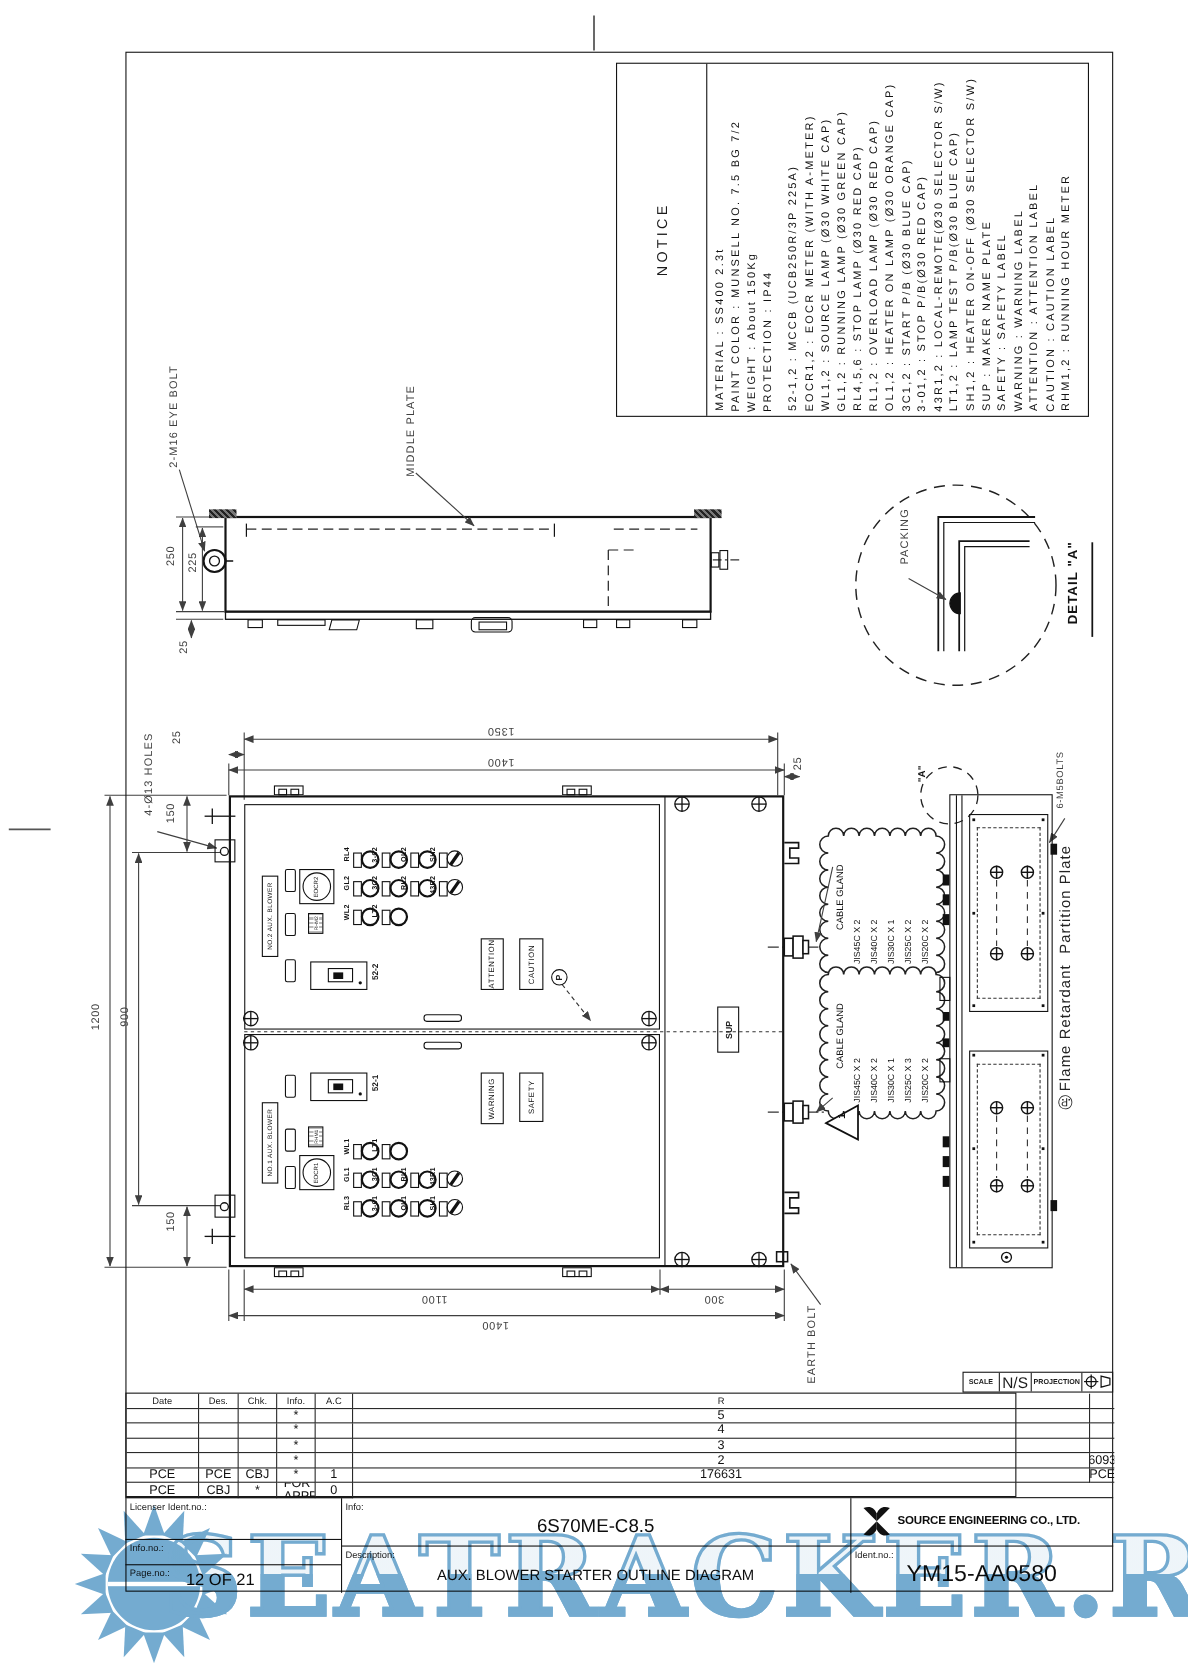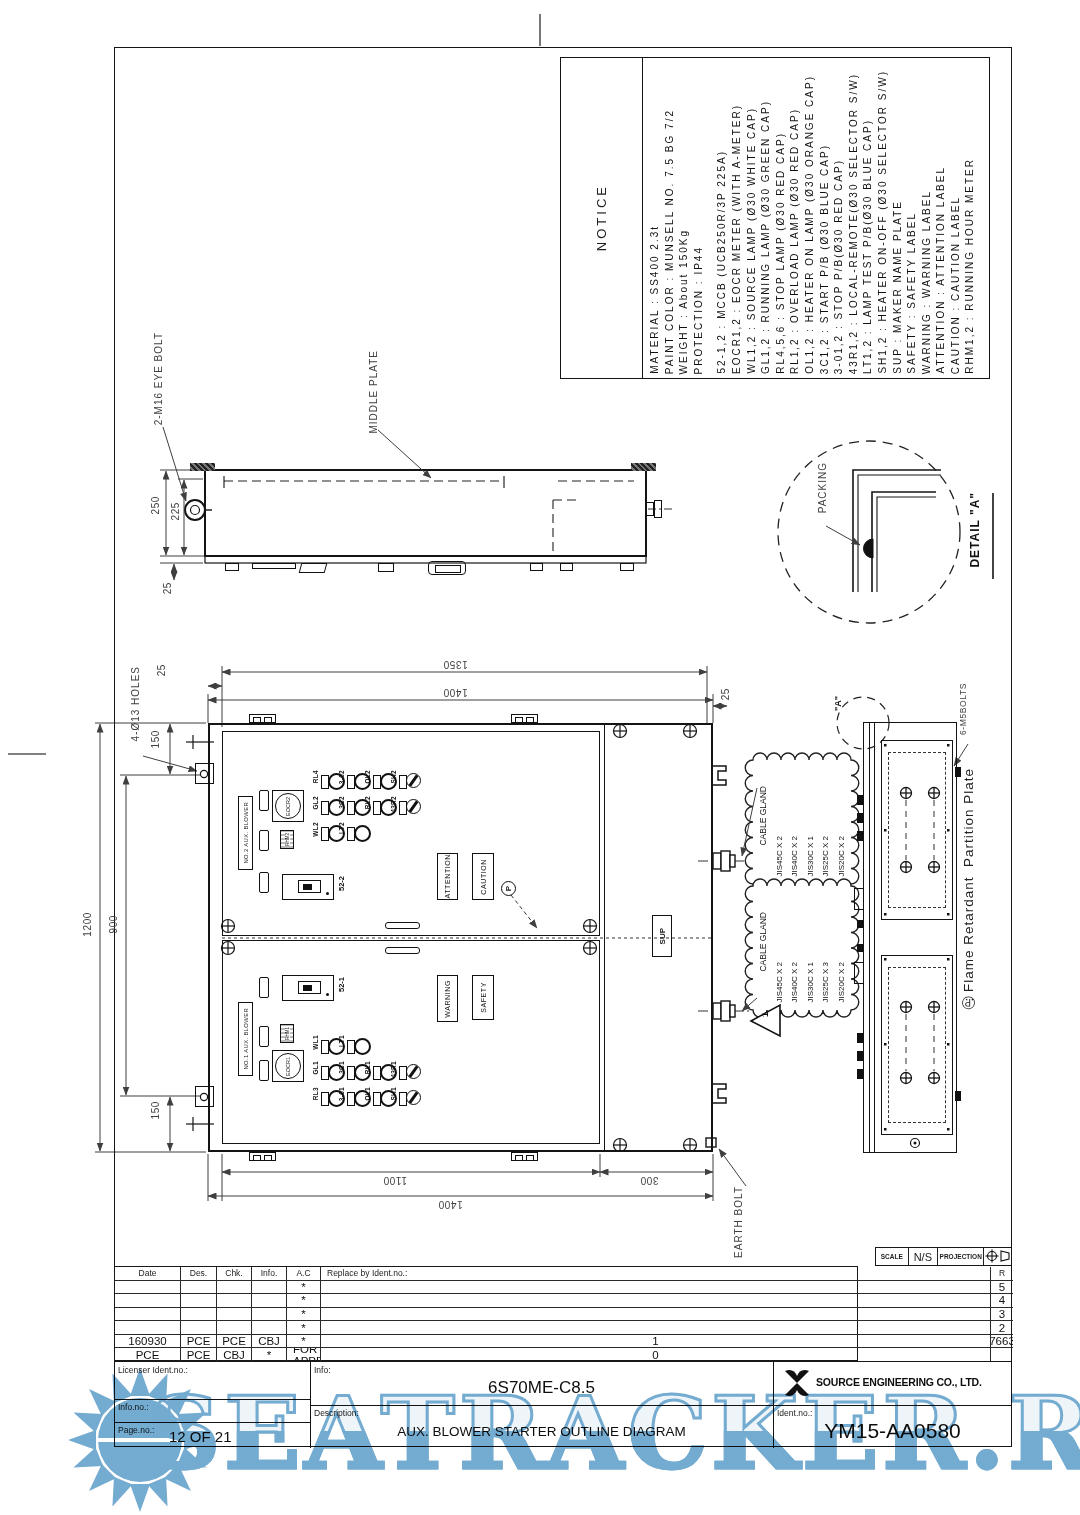--- a/index.html
+++ b/index.html
@@ -39,21 +39,21 @@
   .rhm .vt{font-size:4.5px;background:#fff;}
   .nameplate{position:absolute;width:15px;height:74px;border:1.4px solid #111;display:flex;align-items:center;justify-content:center;box-sizing:border-box;}
   .nameplate .vt{font-size:5.8px;letter-spacing:.4px;}
   .hinge{position:absolute;width:10px;height:21px;border:1.4px solid #111;border-radius:2px;box-sizing:border-box;}
   .dimlbl{position:absolute;font-size:10px;color:#3f3f3f;letter-spacing:.6px;}
   .lblv{position:absolute;font-size:10px;color:#3f3f3f;letter-spacing:1px;}
   .clamp{position:absolute;width:27px;height:9px;border:1.3px solid #111;box-sizing:border-box;background:#fff;}
   .clamp i{position:absolute;top:1.5px;width:6px;height:4.5px;border:1px solid #111;}
   .dashrect{position:absolute;border:1.1px dashed #333;box-sizing:border-box;}
   
-  #rev{position:absolute;left:114px;top:1266px;width:744px;height:95px;display:grid;
+  #rev{position:absolute;left:114px;top:1266px;width:810px;height:95px;display:grid;
        grid-template-columns:66px 36px 35px 35px 34px 670px 22px;grid-auto-rows:13.57px;
        border:1.4px solid #181818;box-sizing:border-box;background:transparent;}
   #rev span{border-right:1px solid #2a2a2a;border-bottom:1px solid #2a2a2a;display:flex;align-items:center;justify-content:center;
        font-size:11.5px;color:#111;overflow:hidden;}
   #rev span.hd{font-size:8.5px;color:#222;}
   #rev span.lft{justify-content:flex-start;padding-left:6px;box-sizing:border-box;}
   #rev span:nth-child(7n){border-right:none;}
   
   .tlab{position:absolute;font-size:8.5px;color:#222;}
   .tval{position:absolute;color:#0d0d0d;}
@@ -595,35 +595,34 @@
   <div class="abs" style="left:857px;top:1051px;width:6px;height:10px;background:#111;z-index:3;"></div>
   <div class="abs" style="left:857px;top:1069px;width:6px;height:10px;background:#111;z-index:3;"></div>
   <div class="abs" style="left:955px;top:767px;width:6px;height:10px;background:#111;z-index:3;"></div>
   <div class="abs" style="left:955px;top:1091px;width:6px;height:10px;background:#111;z-index:3;"></div>
 
   <div id="scalestrip" style="z-index:3;">
     <div style="width:33px;">
         <span style="font-size:6.5px;font-weight:bold;">SCALE</span>
       </div>
     <div style="width:30px;">
-        <span style="font-size:11px;">N/S</span>
+        <span style="font-size:14px;">N/S</span>
       </div>
     <div style="width:47px;">
         <span style="font-size:6.5px;font-weight:bold;">PROJECTION</span>
       </div>
     <div style="width:27px;border-right:none;"></div>
   </div>
 
   <div id="rev" style="z-index:3;">
     <span class="hd">Date</span>
     <span class="hd">Des.</span>
     <span class="hd">Chk.</span>
     <span class="hd">Info.</span>
     <span class="hd">A.C</span>
-    <span class="hd lft">Replace by Ident.no.:</span>
     <span class="hd">R</span>
 
     <span></span>
     <span></span>
     <span></span>
     <span></span>
     <span>*</span>
     <span class="lft"></span>
     <span>5</span>
 

